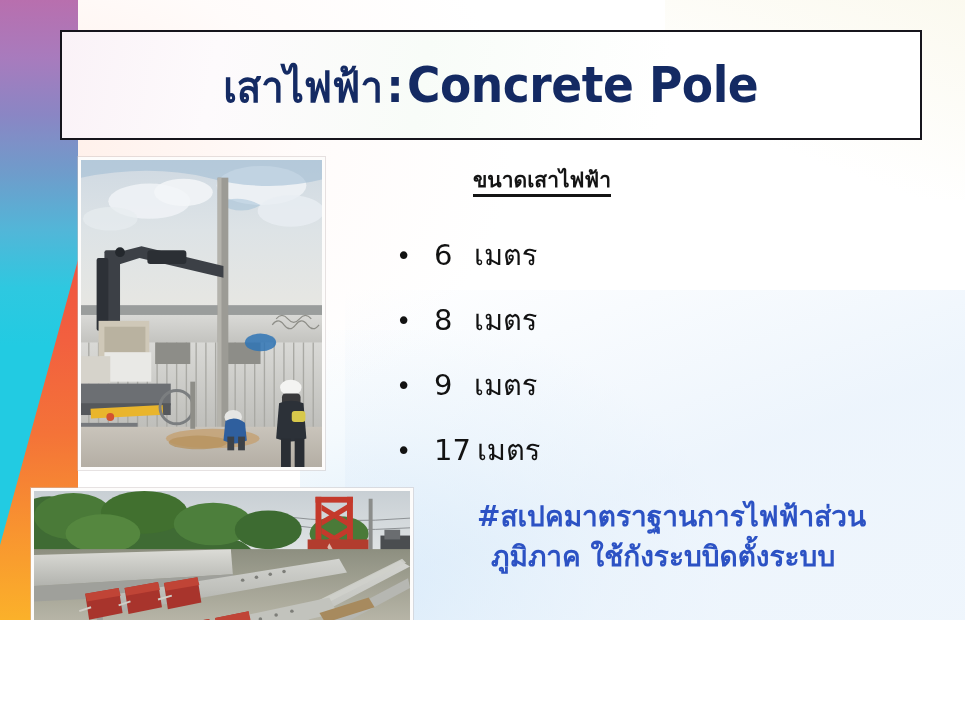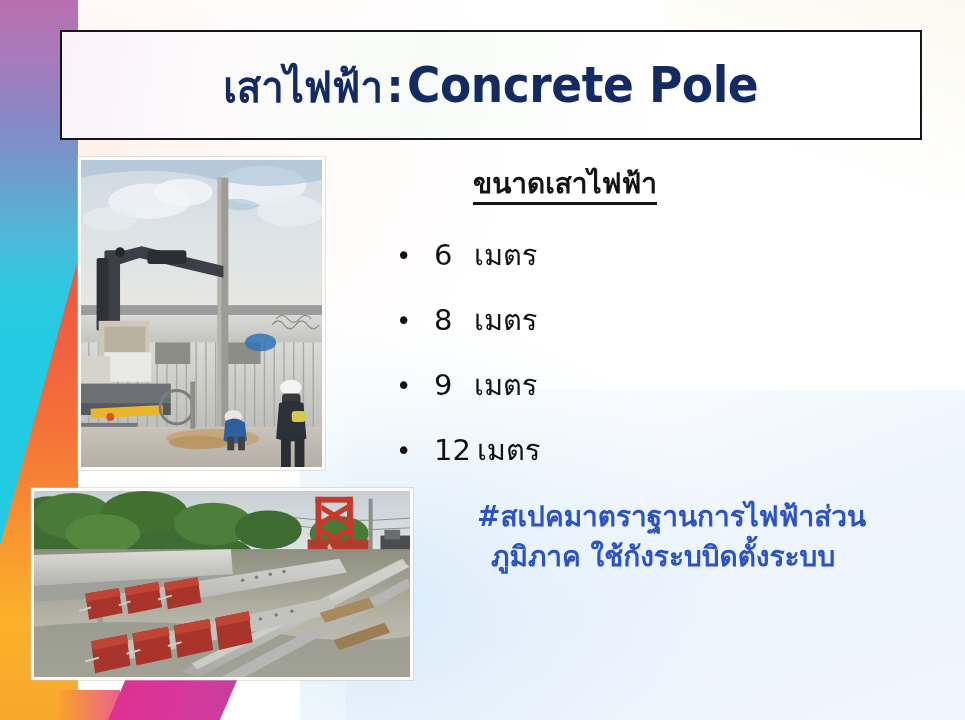--- a/index.html
+++ b/index.html
@@ -5,21 +5,21 @@
   * { box-sizing: border-box; margin: 0; padding: 0; }
   html, body {
     width: 965px; height: 720px;
     overflow: hidden;
     font-family: "DejaVu Sans", "Liberation Sans", sans-serif;
   }
 
   
   #slide {
     position: relative;
-    width: 965px; height: 720px;
+    width: 965px; height: 620px;
     background: #ffffff;
     overflow: hidden;
   }
 
   
   .bg-wash-tl {
     position: absolute; left: 0; top: 0; width: 520px; height: 470px;
     background: radial-gradient(ellipse at 8% 30%, rgba(255,226,214,0.55) 0%, rgba(255,240,236,0.25) 38%, rgba(255,255,255,0) 70%);
     pointer-events: none;
   }
@@ -109,21 +109,21 @@
   #photo-bottom {
     left: 31px; top: 488px; width: 382px; height: 192px;
   }
   .photo svg { display: block; width: 100%; height: 100%; }
 
   
   .content-heading {
     position: absolute; left: 473px; top: 168px;
     font-family: "DejaVu Sans", "Liberation Sans", sans-serif;
     font-weight: 700;
-    font-size: 28px;
+    font-size: 21px;
     color: #141414;
     border-bottom: 3px solid #141414;
     padding-bottom: 2px;
     line-height: 1.15;
   }
 
   .bullet-list {
     position: absolute; left: 396px; top: 232px;
     width: 520px;
     list-style: none;
@@ -438,21 +438,21 @@
       <span class="bullet-num">8</span>
       <span class="bullet-unit">เมตร</span>
     </li>
     <li class="bullet-item">
       <span class="bullet-dot">•</span>
       <span class="bullet-num">9</span>
       <span class="bullet-unit">เมตร</span>
     </li>
     <li class="bullet-item">
       <span class="bullet-dot">•</span>
-      <span class="bullet-num">12</span>
+      <span class="bullet-num">17</span>
       <span class="bullet-unit">เมตร</span>
     </li>
   </ul>
 
   <div class="note-block">
     <div class="note-line">#สเปคมาตราฐานการไฟฟ้าส่วน</div>
     <div class="note-line note-line-2">ภูมิภาค ใช้กังระบบิดตั้งระบบ</div>
   </div>
 
 </div>

